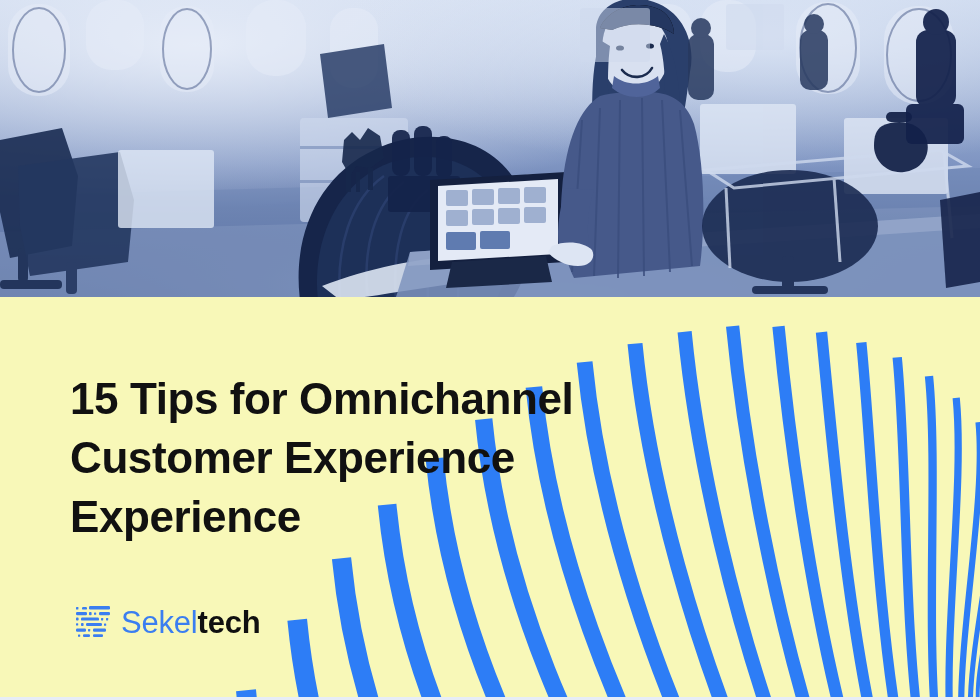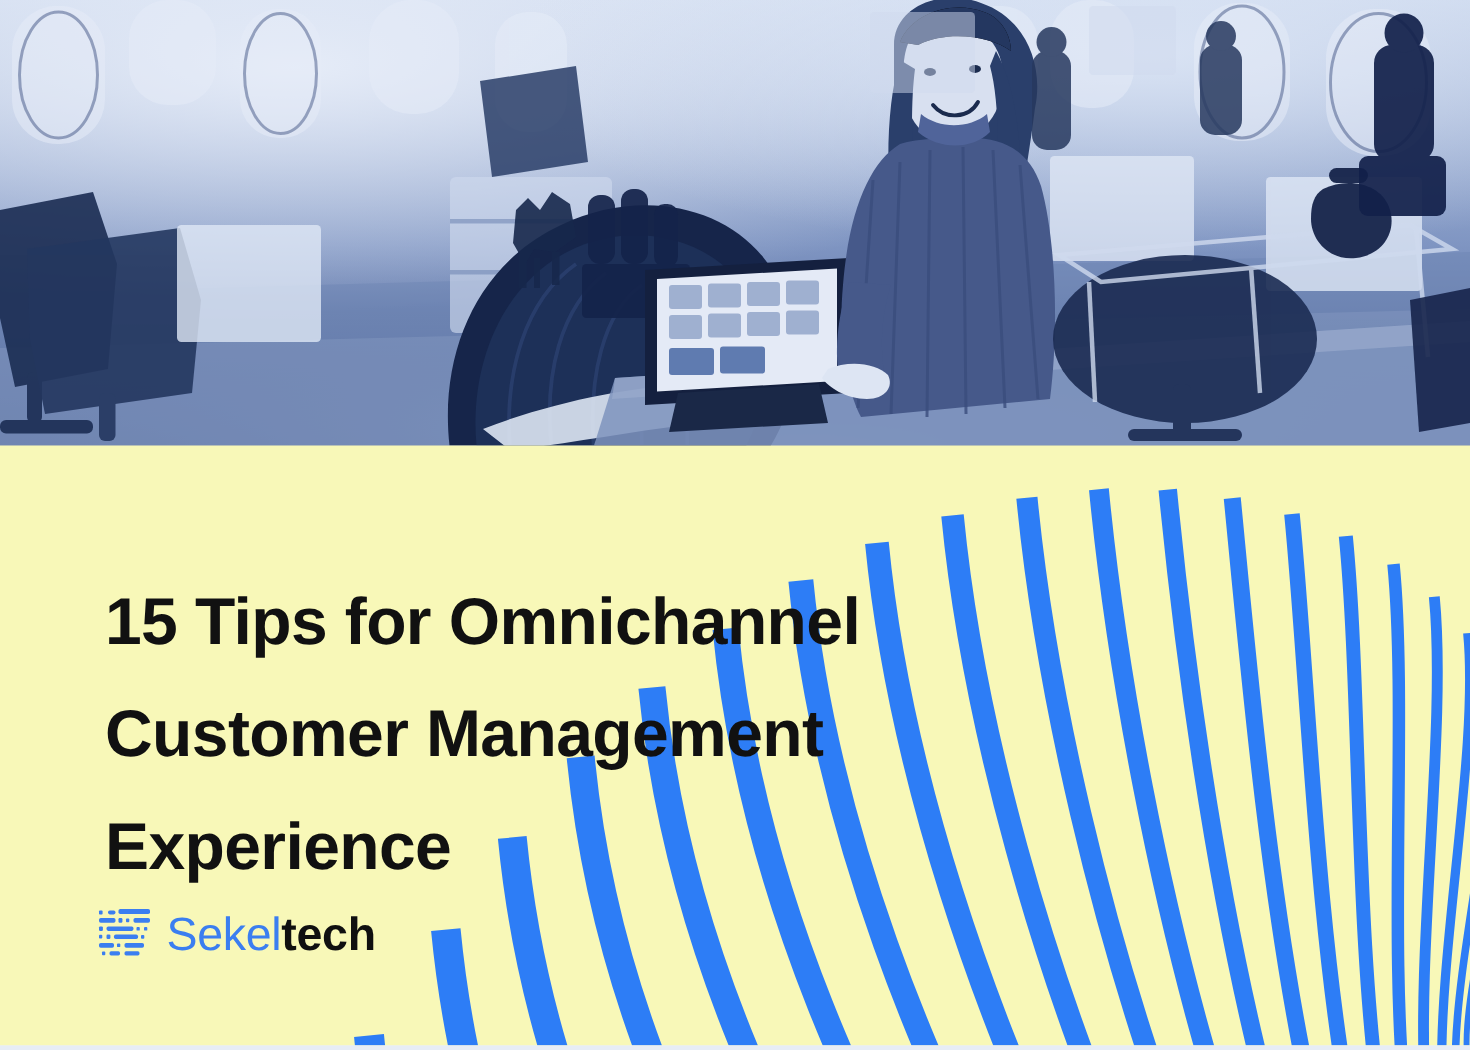--- a/index.html
+++ b/index.html
@@ -60,27 +60,26 @@
     z-index: 5;
   }
   .title-line {
     font-family: "Liberation Sans", sans-serif;
     font-weight: bold;
     font-size: 44px;
     line-height: 59px;
     letter-spacing: -0.4px;
     color: #111111;
     white-space: nowrap;
-    margin-top: 16px;
   }
 
   
   .logo-block {
     position: absolute;
-    left: 64px;
+    left: 74px;
     top: 308px;
     display: flex;
     align-items: center;
     z-index: 6;
   }
   .logo-mark {
     width: 38px;
     height: 34px;
     margin-right: 9px;
     display: block;
@@ -347,21 +346,21 @@
           <path d="M978.5,125.1 C989.3,236.5 928.1,465.4 987.4,494.2" stroke="#2d7df6" stroke-width="6.17" fill="none" stroke-linecap="butt"></path>
           <path d="M995.9,151.2 C1005.0,245.4 939.2,439.8 989.4,464.1" stroke="#2d7df6" stroke-width="5.06" fill="none" stroke-linecap="butt"></path>
           <path d="M1008.2,178.4 C1015.6,255.5 950.3,414.4 991.3,434.3" stroke="#2d7df6" stroke-width="3.93" fill="none" stroke-linecap="butt"></path>
           <path d="M1015.3,206.1 C1021.2,266.3 961.2,389.3 993.2,404.8" stroke="#2d7df6" stroke-width="2.77" fill="none" stroke-linecap="butt"></path>
           <path d="M1017.4,233.6 C1021.6,277.0 972.0,364.4 995.1,375.6" stroke="#2d7df6" stroke-width="1.60" fill="none" stroke-linecap="butt"></path>
         </g>
     </svg>
 
     <div class="title-block">
       <div class="title-line">15 Tips for Omnichannel</div>
-      <div class="title-line">Customer Management</div>
+      <div class="title-line">Customer Experience</div>
       <div class="title-line">Experience</div>
     </div>
 
     <div class="logo-block">
       <svg class="logo-mark" viewBox="0 0 38 34">
         <g fill="#3b7ef0">
           <rect x="2" y="2" width="2.4" height="2.6" rx="0.6"></rect>
           <rect x="8" y="2" width="5" height="2.6" rx="1.2"></rect>
           <rect x="15" y="1" width="21" height="3.4" rx="1.2"></rect>
 

